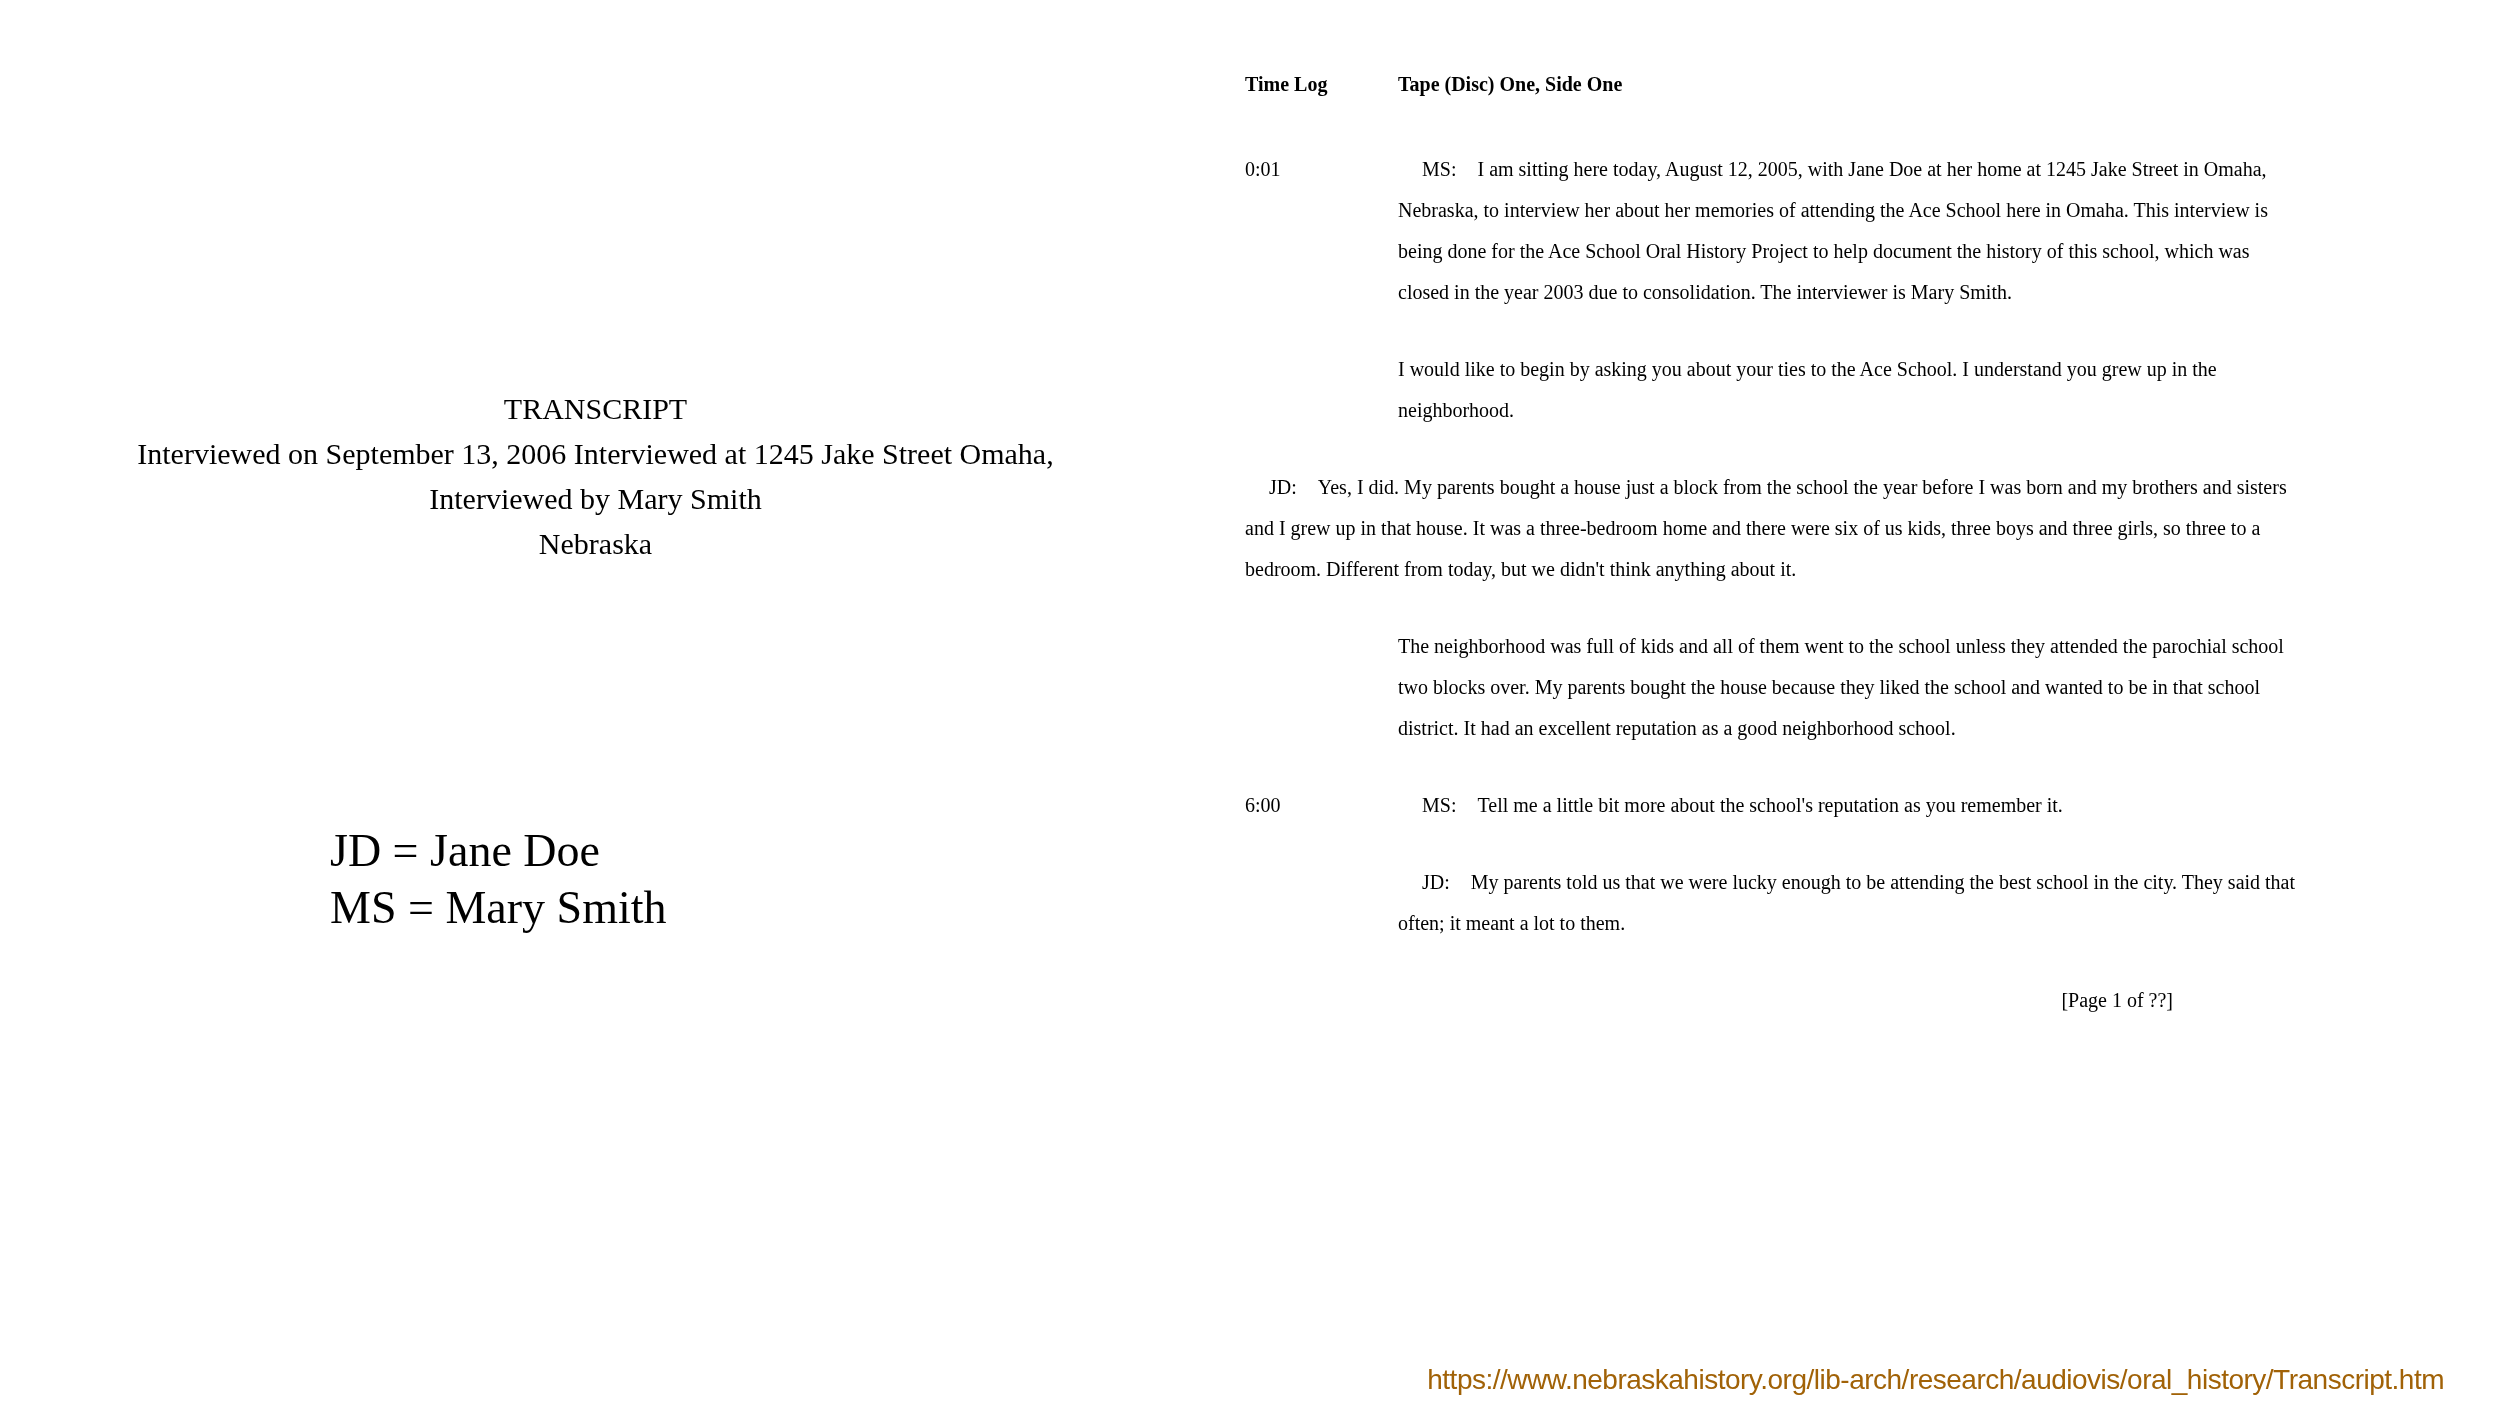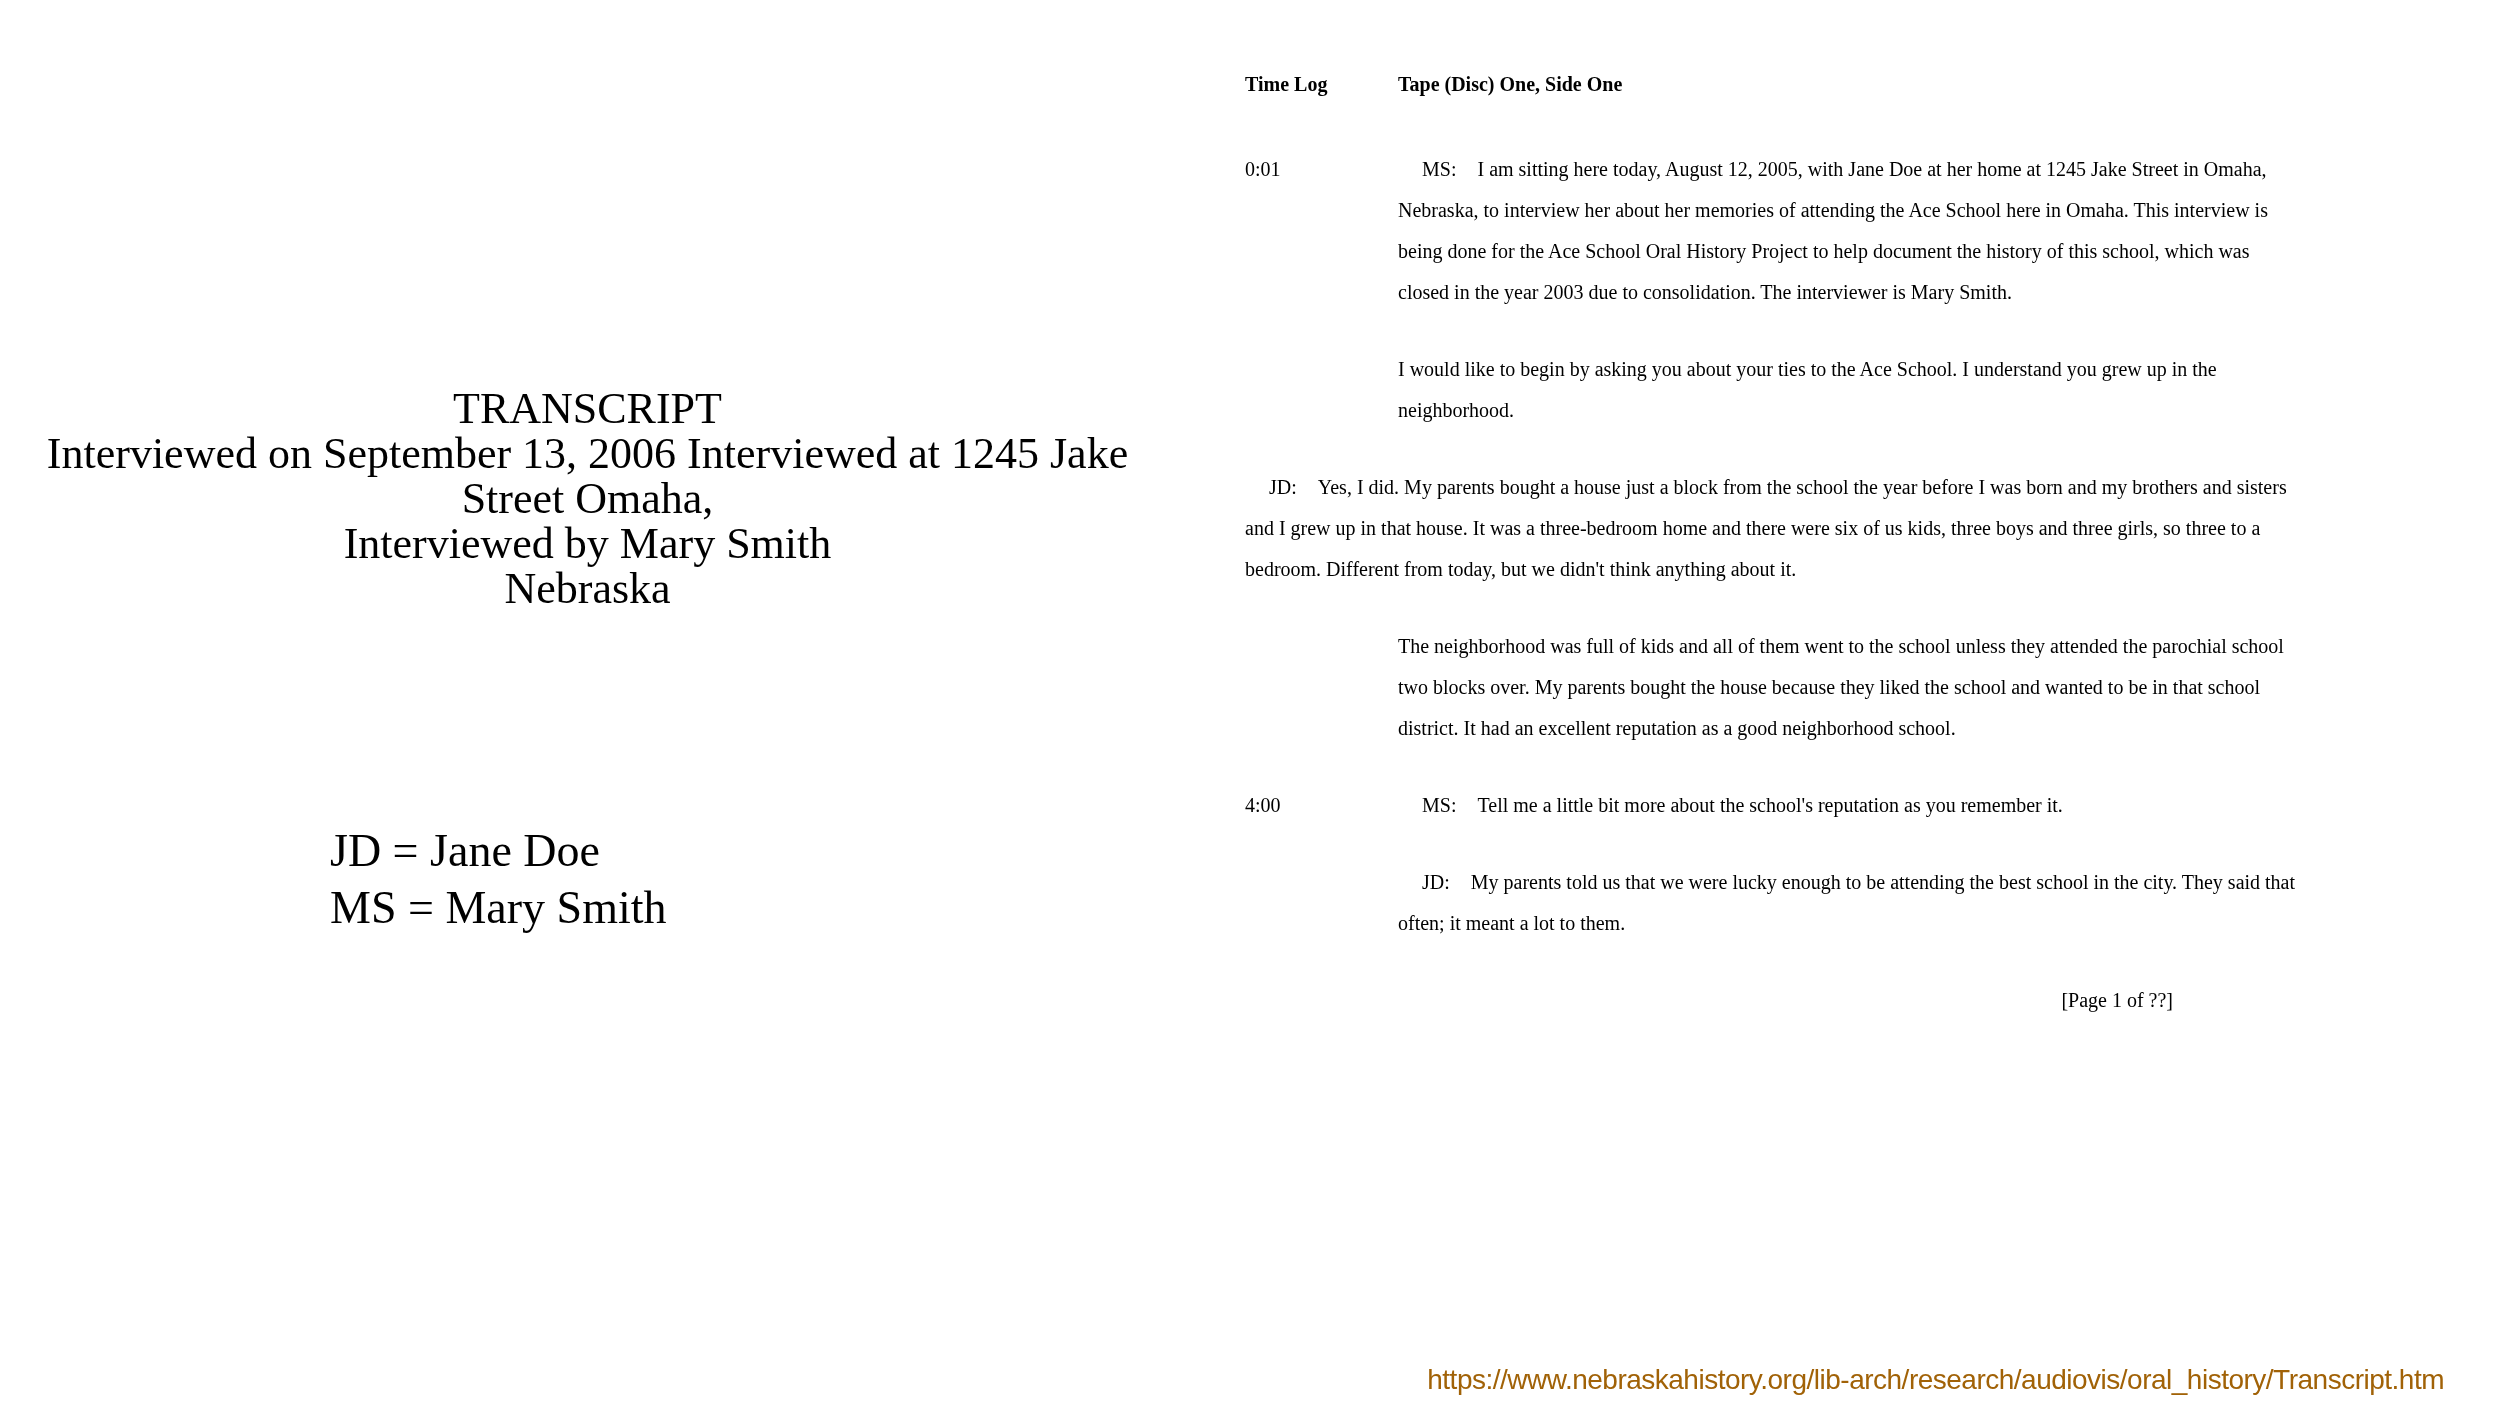--- a/index.html
+++ b/index.html
@@ -11,25 +11,25 @@
     height: 1406px;
     background: #ffffff;
     color: #000000;
     font-family: "Liberation Serif", "DejaVu Serif", serif;
     overflow: hidden;
   }
 
   
   .title-block {
     position: absolute;
-    left: 20px;
+    left: 28px;
     top: 386px;
     width: 1135px;
     text-align: center;
-    font-size: 44px;
+    font-size: 30px;
     line-height: 45px;
   }
   .speaker-key {
     position: absolute;
     left: 330px;
     top: 822px;
     font-size: 46px;
     line-height: 57px;
   }
 
@@ -113,21 +113,21 @@
     <div class="entry">
       <p class="speech with-speaker"><span class="speaker">JD:</span><span>Yes, I did. My parents bought a house just a block from the school the year before I was born and my brothers and sisters and I grew up in that house. It was a three-bedroom home and there were six of us kids, three boys and three girls, so three to a bedroom. Different from today, but we didn't think anything about it.</span></p>
     </div>
 
     <div class="entry">
       <div class="time-cell"></div>
       <p class="speech"><span class="speaker"></span><span>The neighborhood was full of kids and all of them went to the school unless they attended the parochial school two blocks over. My parents bought the house because they liked the school and wanted to be in that school district. It had an excellent reputation as a good neighborhood school.</span></p>
     </div>
 
     <div class="entry">
-      <div class="time-cell">4:00</div>
+      <div class="time-cell">6:00</div>
       <p class="speech with-speaker"><span class="speaker">MS:</span><span>Tell me a little bit more about the school's reputation as you remember it.</span></p>
     </div>
 
     <div class="entry">
       <div class="time-cell"></div>
       <p class="speech with-speaker"><span class="speaker">JD:</span><span>My parents told us that we were lucky enough to be attending the best school in the city. They said that often; it meant a lot to them.</span></p>
     </div>
 
     <div class="page-footer">[Page 1 of ??]</div>
   </div>

